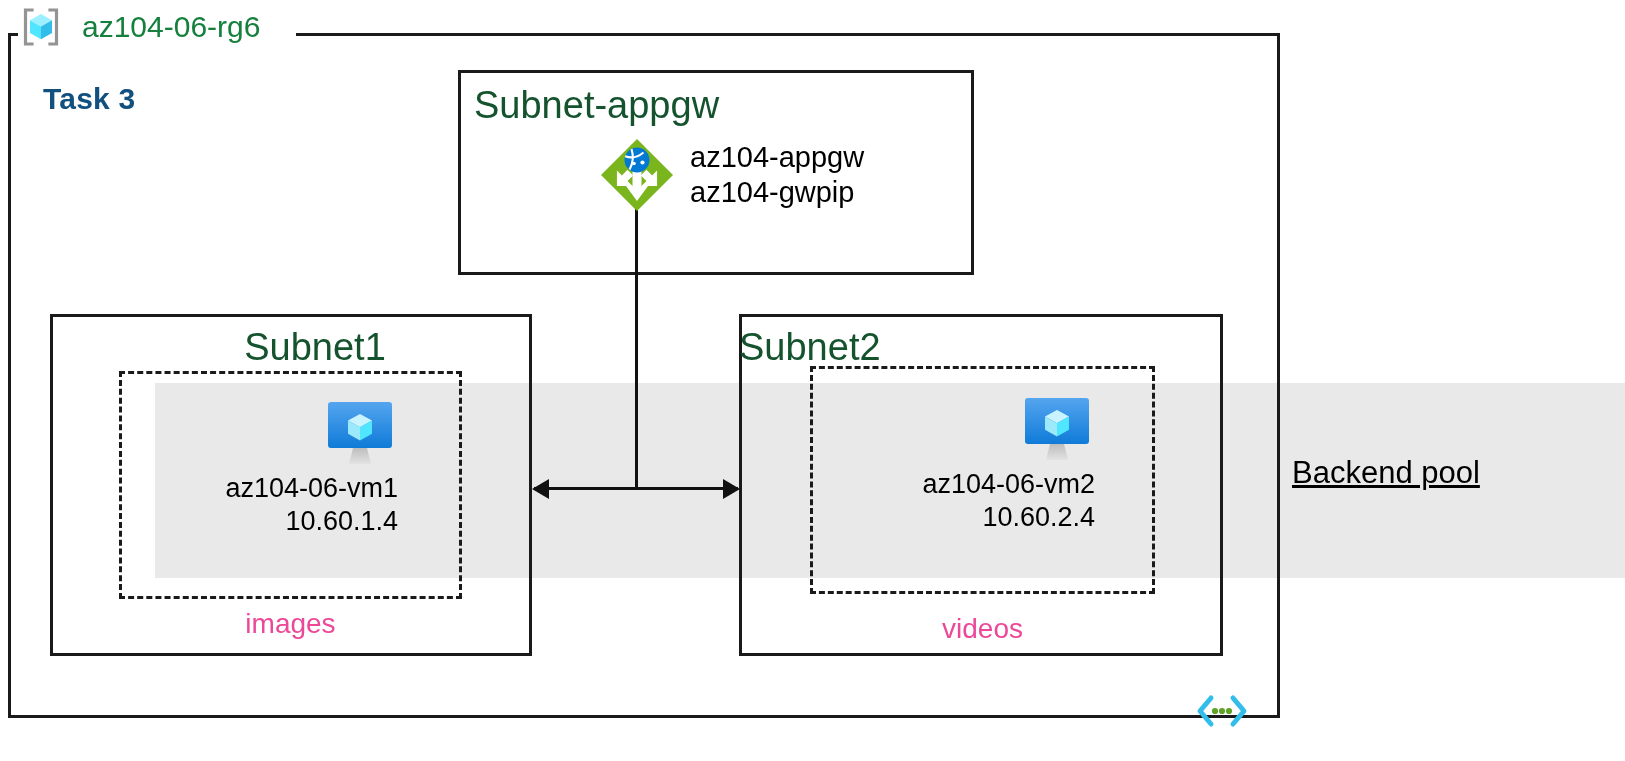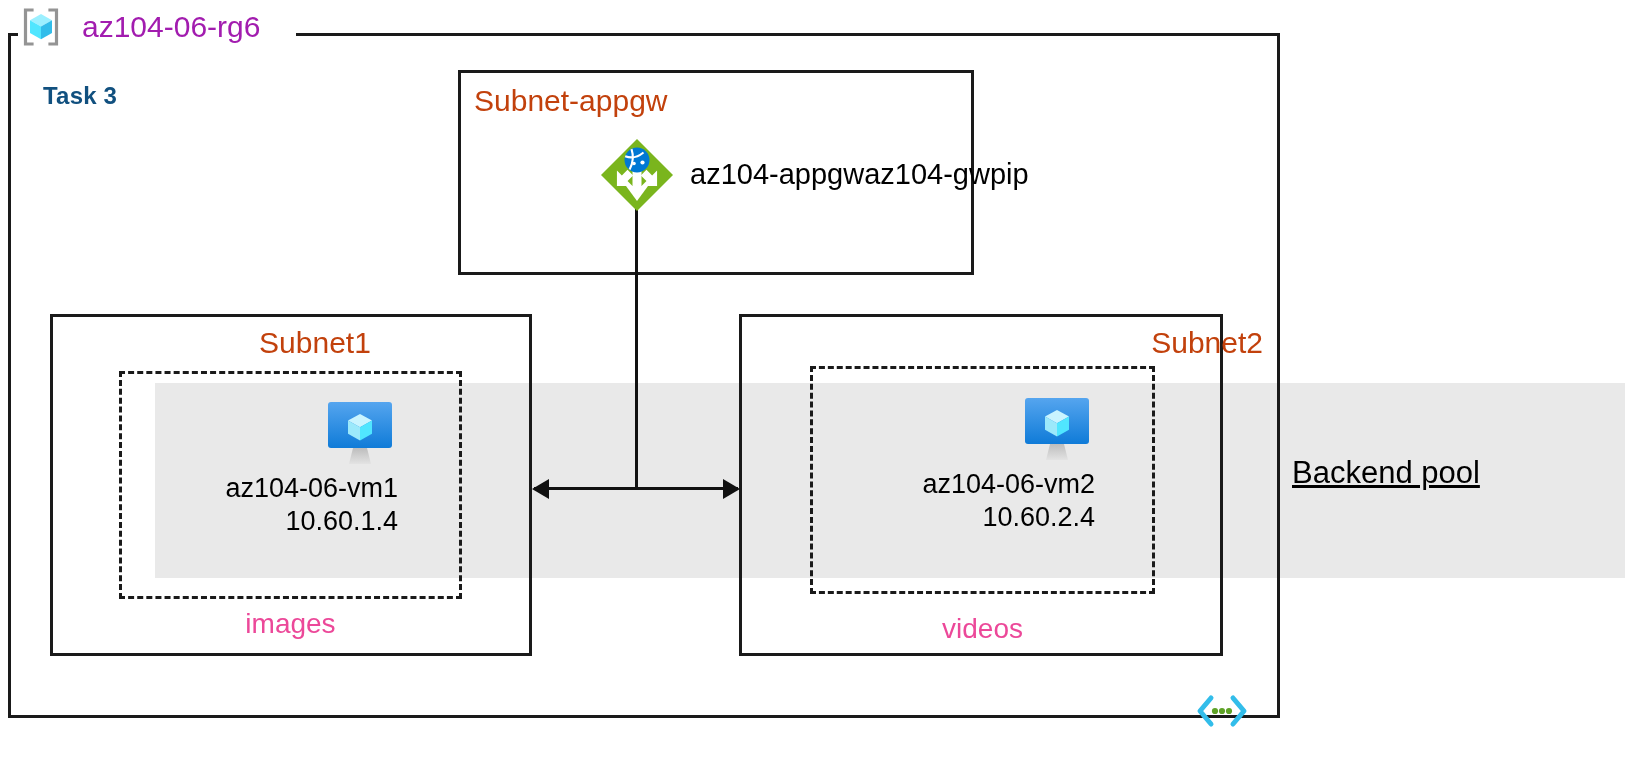--- a/index.html
+++ b/index.html
@@ -64,69 +64,69 @@
     position: absolute;
     left: 18px;
     top: 4px;
     display: flex;
     align-items: center;
     gap: 12px;
     z-index: 6;
   }
   .rg-title {
     font-size: 30px;
-    color: #a21caf;
+    color: #15803d;
     white-space: nowrap;
     background: #ffffff;
     padding: 0 6px;
     line-height: 1;
   }
 
   
   .rg-icon {
     position: relative;
     width: 46px;
     height: 46px;
     background: #ffffff;
   }
 
   
   .task-label {
     position: absolute;
     left: 43px;
     top: 82px;
-    font-size: 24px;
+    font-size: 30px;
     font-weight: bold;
     color: #11507f;
     letter-spacing: 0.2px;
     z-index: 6;
   }
 
   
   .subnet-box {
     position: absolute;
     border: 3px solid #1a1a1a;
     background: transparent;
     box-sizing: border-box;
     z-index: 3;
   }
   .subnet-appgw-box { left: 458px; top: 70px;  width: 516px; height: 205px; }
   .subnet1-box      { left: 50px;  top: 314px; width: 482px; height: 342px; }
   .subnet2-box      { left: 739px; top: 314px; width: 484px; height: 342px; }
 
   .subnet-title {
     position: absolute;
-    font-size: 30px;
-    color: #c2410c;
+    font-size: 38px;
+    color: #14532d;
     white-space: nowrap;
     z-index: 6;
   }
   .t-appgw { left: 474px; top: 84px; }
   .t-sub1  { left: 50px;  top: 326px; width: 482px; text-align: center; padding-left: 24px; }
-  .t-sub2  { left: 739px; top: 326px; width: 484px; text-align: right; margin-left: 40px; }
+  .t-sub2  { left: 739px; top: 326px; width: 484px; text-align: left; }
 
   
   .dashed-box {
     position: absolute;
     border: 3px dashed #1a1a1a;
     box-sizing: border-box;
     background: transparent;
     z-index: 4;
   }
   .dashed1 { left: 119px; top: 371px; width: 343px; height: 228px; }
@@ -176,21 +176,21 @@
     z-index: 6;
   }
   .appgw-icon {
     width: 78px;
     height: 78px;
     position: relative;
     flex: none;
   }
   .appgw-labels {
     display: flex;
-    flex-direction: row;
+    flex-direction: column;
     line-height: 1.22;
   }
   .appgw-labels span {
     font-size: 29px;
     color: #000;
     white-space: nowrap;
   }
 
   
   .conn-vertical {

